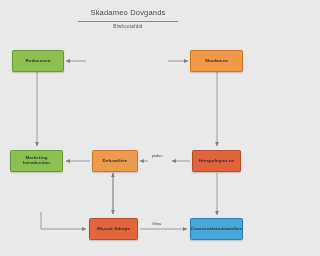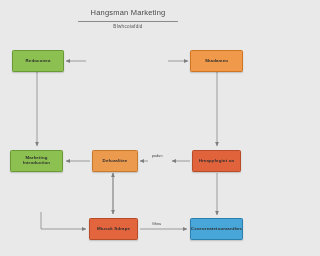--- a/index.html
+++ b/index.html
@@ -82,21 +82,21 @@
     <path d="M113,214 L113,173" marker-end="url(#ah)"></path>
 
     <path d="M217,173 L217,215" marker-end="url(#ah)"></path>
 
     <path d="M41,212 L41,229 L86,229" marker-end="url(#ah)"></path>
 
     <path d="M140,229 L187,229" marker-end="url(#ah)"></path>
   </g>
 </svg>
 
-<div class="title">Hangsman Marketing</div>
+<div class="title">Skadameo Dovgands</div>
 <div class="title-rule"></div>
 <div class="subtitle">Blwhcoiafdid</div>
 
 <div class="node n-green" style="left:12px;top:50px;width:52px;height:22px;">
   <span>Redoconea</span>
 </div>
 
 <div class="node n-orange" style="left:190px;top:50px;width:53px;height:22px;">
   <span>Skadameo</span>
 </div>

